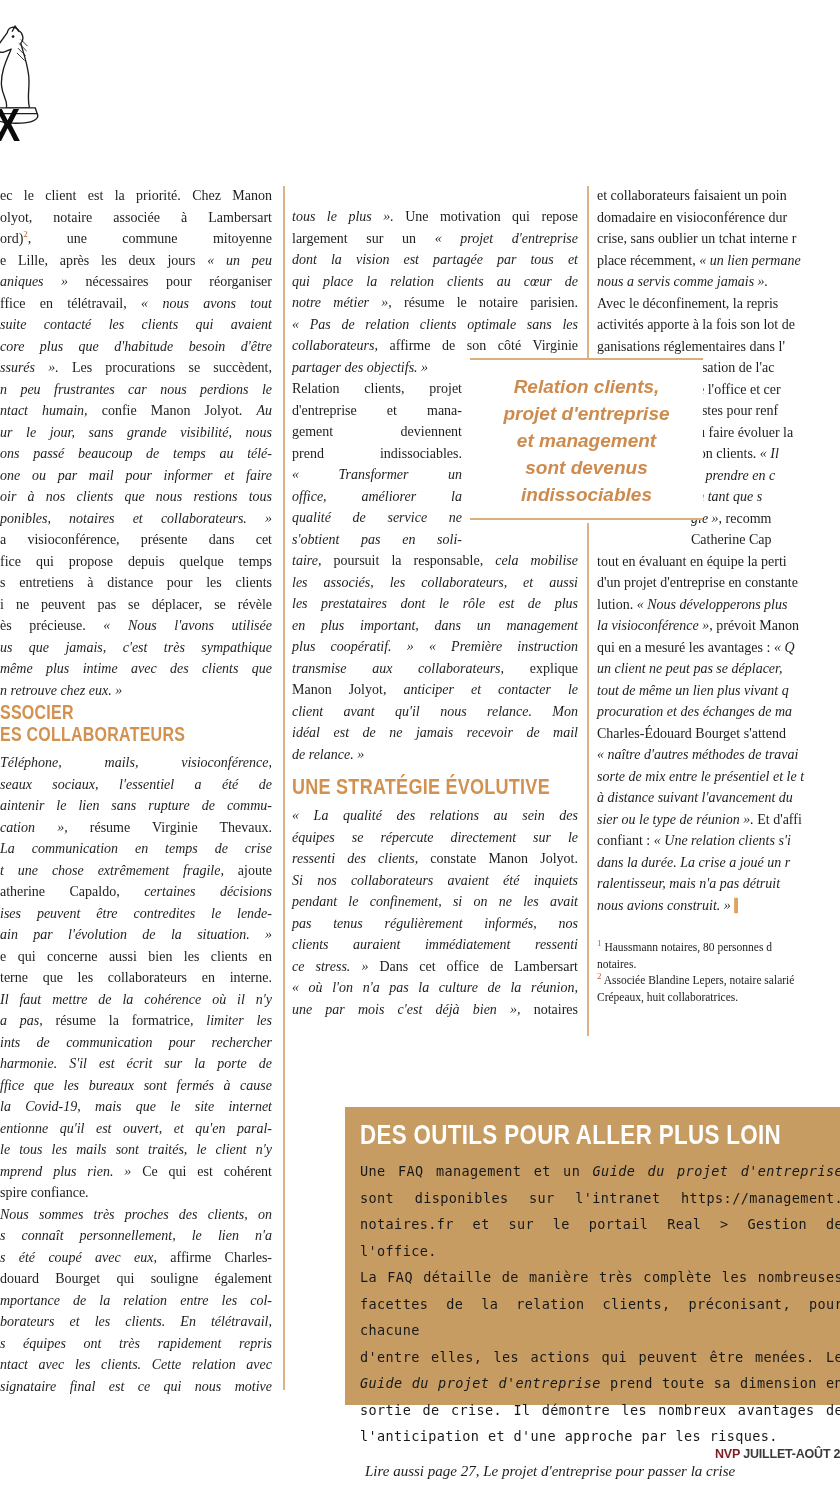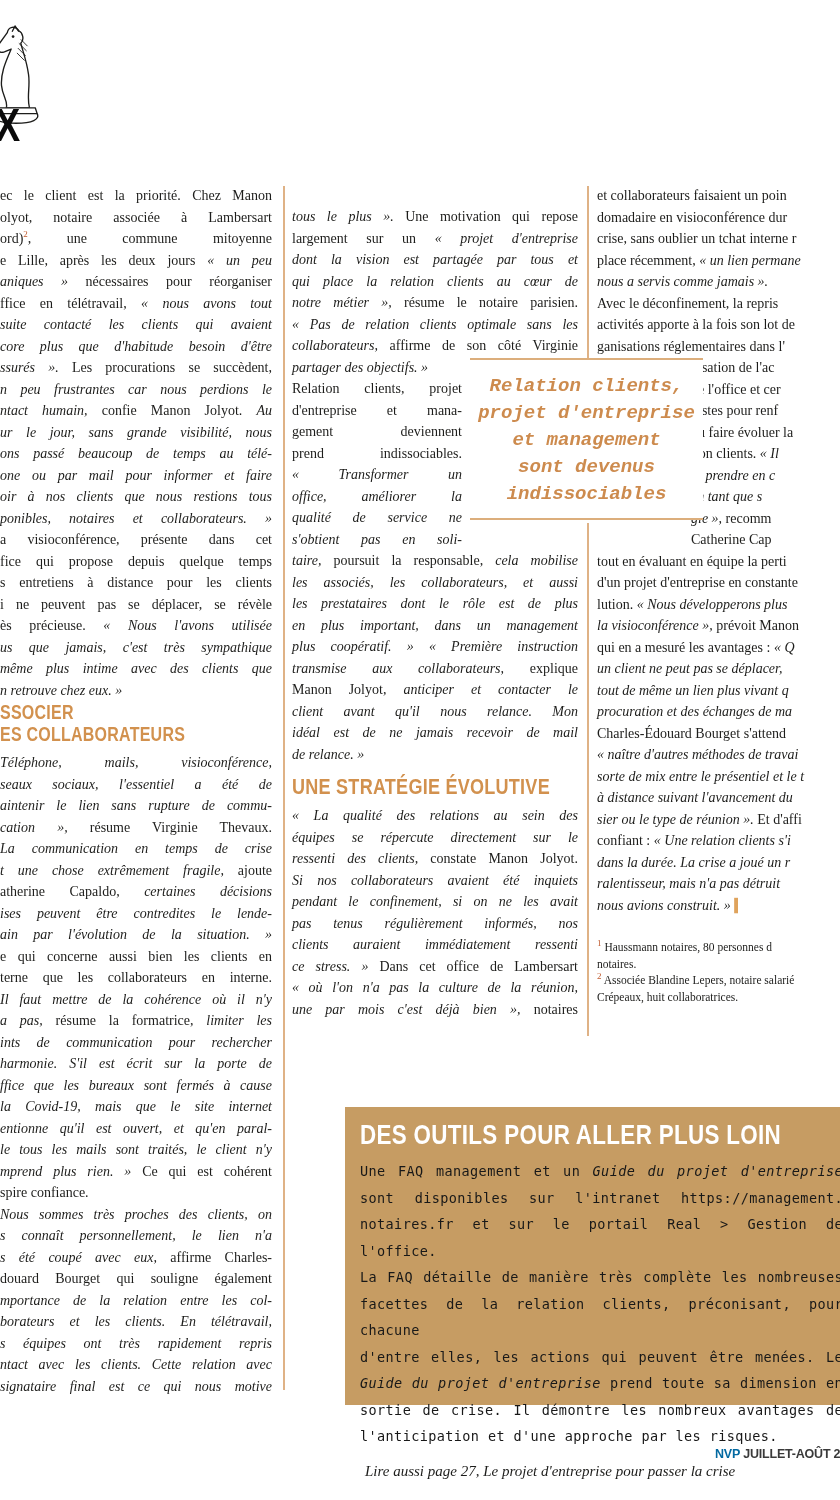--- a/index.html
+++ b/index.html
@@ -22,21 +22,21 @@
   .heading-mid .line{font-size:22px;transform:scaleX(0.82);}
   .p2{margin-top:7px;}
   
   .narrow2{width:170px;}
   .narrow3{margin-left:94px;}
   
   .vrule{position:absolute;width:2px;background:#dfb286;}
   
   .pullquote{position:absolute;left:470px;top:358px;width:233px;background:#fff;
      border-top:2px solid #dcae7c;border-bottom:2px solid #dcae7c;padding:13px 0 10px 0;}
-  .pullquote .line{font-family:Liberation Mono, monospace;font-style:italic;font-weight:700;
+  .pullquote .line{font-family:Liberation Sans, sans-serif;font-style:italic;font-weight:700;
      color:#cd8b4e;font-size:19px;line-height:27px;text-align-last:center;}
   
   .footnotes{margin-top:23px;font-size:11.5px;line-height:16.5px;}
   .footnotes .line{min-height:16.5px;}
   
   .toolbox{position:absolute;left:345px;top:1107px;width:512px;height:298px;background:#c69c63;box-sizing:border-box;}
   .toolbox-title{margin:13px 0 0 15px;font-family:"Liberation Sans",sans-serif;font-weight:700;
      color:#ffffff;font-size:28px;line-height:30px;transform:scaleX(0.8);transform-origin:0 50%;
      white-space:nowrap;letter-spacing:0.4px;}
   .toolbox-body{margin:8px 14px 0 15px;font-family:"DejaVu Sans Mono",monospace;
@@ -44,21 +44,21 @@
   .toolbox-body .line{min-height:26.5px;}
   .readmore{margin:10px 22px 0 13px;background:#ffffff;height:23px;line-height:23px;
      font-style:italic;font-size:15px;padding-left:7px;color:#1d1d1b;}
   
   .logo{position:absolute;left:-14px;top:24px;}
   .xletter{position:absolute;left:-5px;top:102px;font-family:"Liberation Sans",sans-serif;
      font-weight:900;font-size:46px;line-height:1;color:#0a0a0a;transform:scaleX(0.82);transform-origin:0 0;}
   
   .footer{position:absolute;left:715px;top:1447px;font-family:"Liberation Sans",sans-serif;
      font-size:12.5px;font-weight:700;white-space:nowrap;letter-spacing:-0.2px;}
-  .footer .brand{color:#0369a1;}
+  .footer .brand{color:#7f1d1d;}
   .footer .issue{color:#3a3a3a;}
 </style>
 </head>
 <body>
 
 <div class="page">
 
   <div class="logo">
     <svg width="58" height="106" viewBox="0 0 60 110">
       <g fill="#ffffff" stroke="#1d1d1b" stroke-width="1.4" stroke-linejoin="round">

